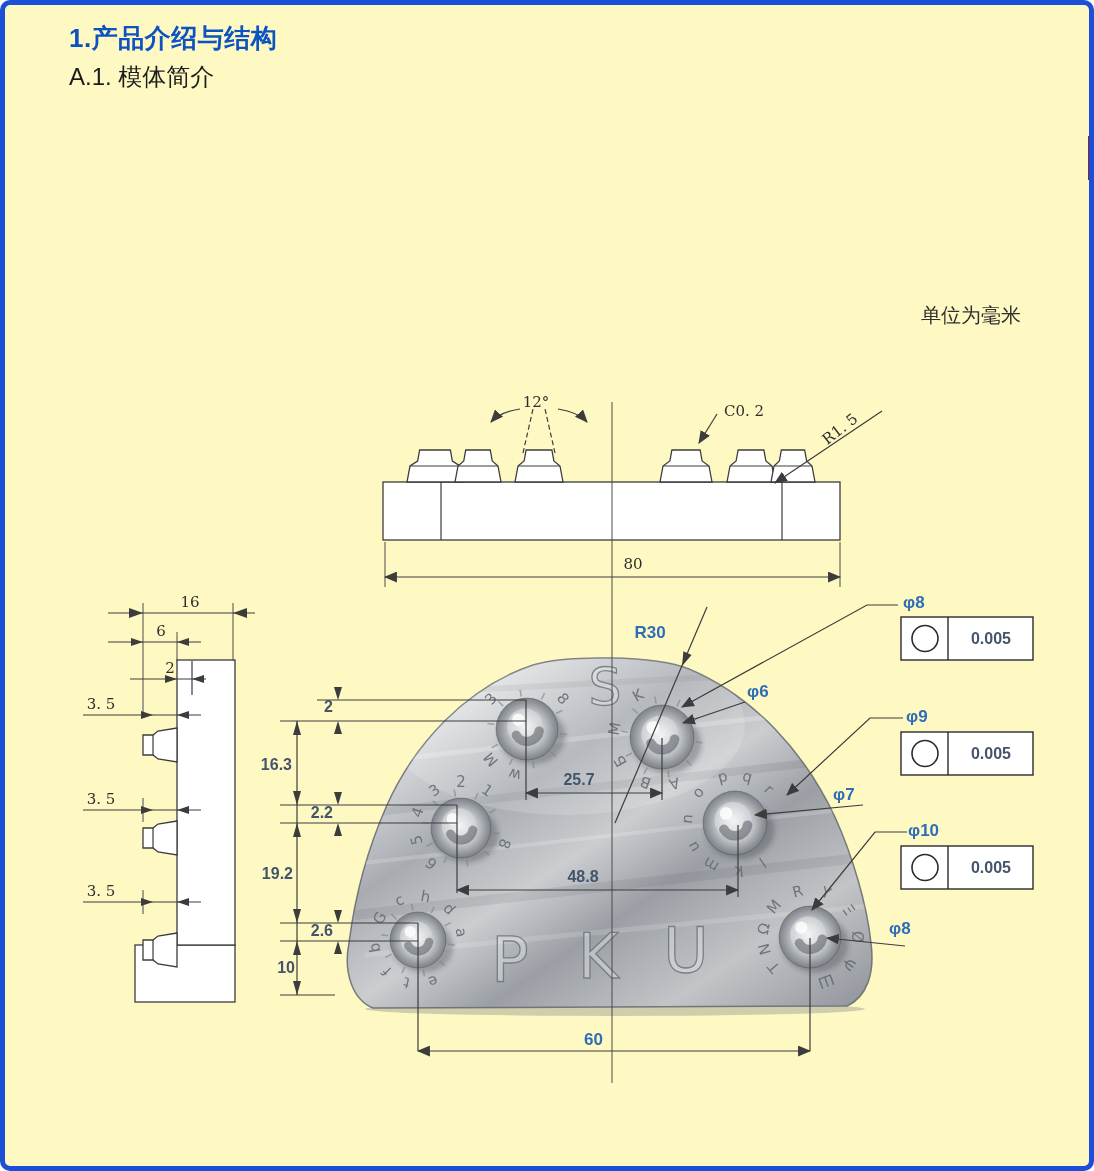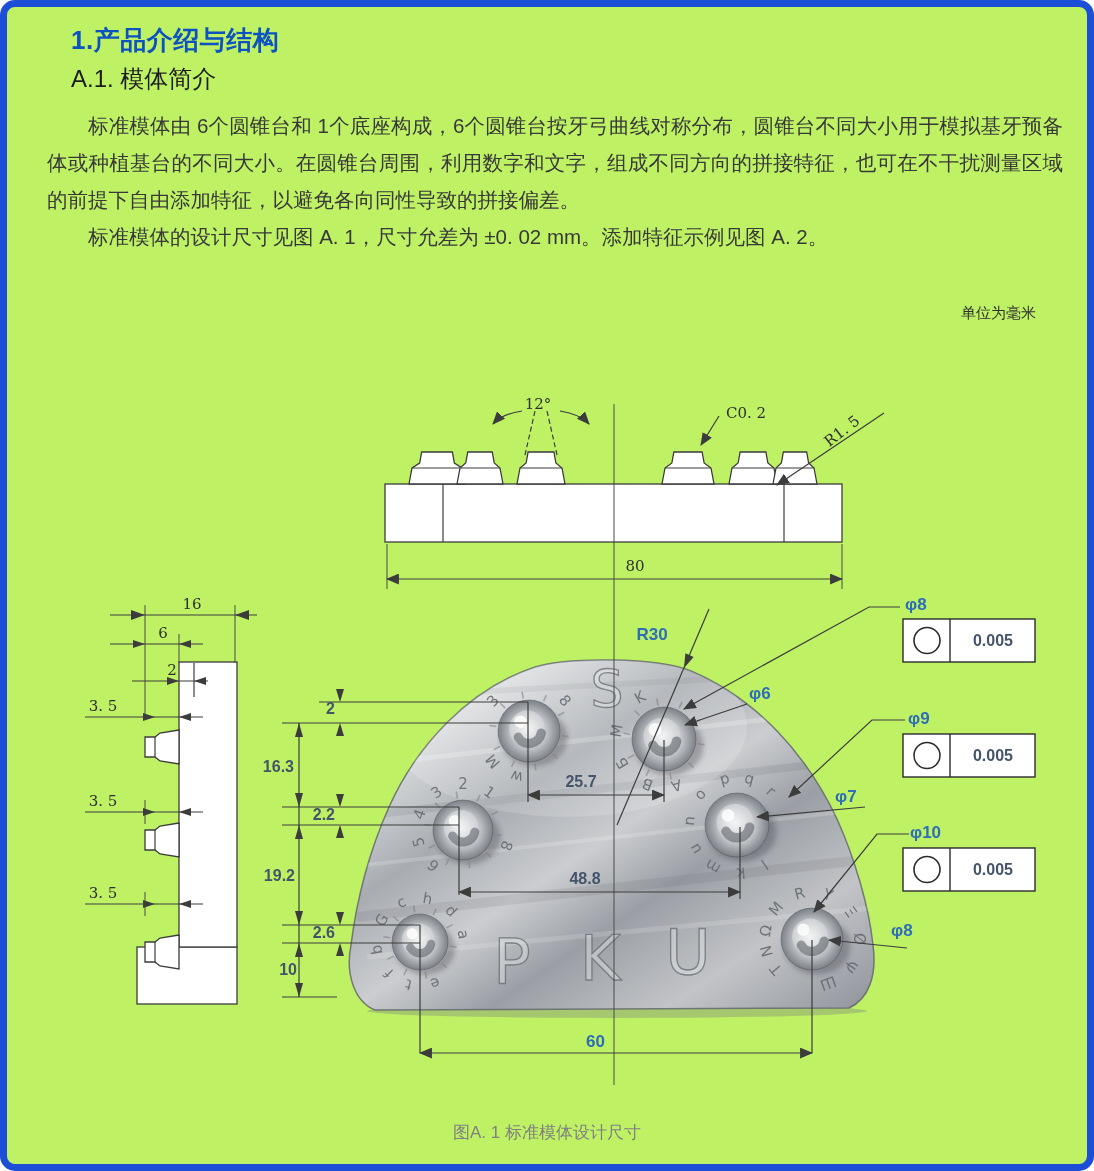--- a/index.html
+++ b/index.html
@@ -1,22 +1,22 @@
 <!DOCTYPE html>
 <html><head>
 <meta charset="utf-8">
 <style>
   html,body{margin:0;padding:0;background:#fff;}
   body{width:1094px;height:1171px;position:relative;font-family:"Liberation Sans",sans-serif;}
-  .page{position:absolute;inset:0;background:#bef264;border:7px solid #1d4ed8;border-radius:15px;box-sizing:border-box;overflow:hidden;}
+  .page{position:absolute;inset:0;background:#fef9c3;border:5px solid #1d4ed8;border-radius:10px;box-sizing:border-box;overflow:hidden;}
   .h1{position:absolute;left:64px;top:16px;font-size:26px;font-weight:bold;color:#0d52c1;letter-spacing:.5px;}
   .h2{position:absolute;left:64px;top:56px;font-size:24px;font-weight:normal;color:#1c1c1c;}
   .bodytext{position:absolute;left:40px;top:100px;width:1016px;color:#383838;font-size:20.5px;line-height:37px;text-align:justify;}
   .bodytext p{margin:0;text-indent:2em;}
-  .units{position:absolute;right:51px;top:297px;font-size:15px;color:#2f2f2f;margin-left:28px;}
+  .units{position:absolute;right:68px;top:297px;font-size:20px;color:#2f2f2f;margin-left:28px;}
   .caption{position:absolute;left:0;top:1114px;width:100%;text-align:center;font-size:17px;color:#808080;}
   .edge-mark{position:absolute;left:1083px;top:131px;width:3px;height:44px;background:#7e2a2a;}
   svg{position:absolute;left:0;top:375px;}
   svg text{font-family:"Liberation Sans",sans-serif;}
   .cad{font-family:"DejaVu Serif",serif;font-size:15px;fill:#2e2e2e;}
   .dimslate{font-size:16px;font-weight:bold;fill:#44546A;}
   .dimblue{font-size:17px;font-weight:bold;fill:#2e6db8;}
   .tol{font-size:16px;font-weight:bold;fill:#44546A;}
   .ln{stroke:#3c3c3c;stroke-width:1.2;fill:none;}
   .thin{stroke:#4a4a4a;stroke-width:1;fill:none;}
@@ -24,24 +24,20 @@
   .tri{fill:#3c3c3c;stroke:none;}
 </style>
 </head>
 <body>
 
 <div class="page">
 
   <div class="h1">1.产品介绍与结构</div>
   <div class="h2">A.1. 模体简介</div>
 
-  <div class="bodytext">
-    <p>标准模体由 6个圆锥台和 1个底座构成，6个圆锥台按牙弓曲线对称分布，圆锥台不同大小用于模拟基牙预备体或种植基台的不同大小。在圆锥台周围，利用数字和文字，组成不同方向的拼接特征，也可在不干扰测量区域的前提下自由添加特征，以避免各向同性导致的拼接偏差。</p>
-    <p>标准模体的设计尺寸见图 A. 1，尺寸允差为 ±0. 02 mm。添加特征示例见图 A. 2。</p>
-  </div>
 
   <div class="units">单位为毫米</div>
 
   <div class="edge-mark"></div>
 
   <svg id="fig" width="1094" height="730" viewBox="0 375 1094 730">
     <defs>
       <marker id="arr" viewBox="0 0 12 10" refX="11" refY="5" markerWidth="13" markerHeight="11" orient="auto-start-reverse" markerUnits="userSpaceOnUse">
         <path d="M0,0 L12,5 L0,10 z" fill="#3c3c3c"></path>
       </marker>
@@ -382,14 +378,13 @@
       </g>
       <g>
         <rect x="896" y="841" width="132" height="43" fill="#fff" stroke="#2b2b2b" stroke-width="1.4"></rect>
         <line x1="943" y1="841" x2="943" y2="884" stroke="#2b2b2b" stroke-width="1.4"></line>
         <circle cx="920" cy="862.5" r="13" fill="none" stroke="#2b2b2b" stroke-width="1.6"></circle>
         <text class="tol" x="986" y="868" text-anchor="middle">0.005</text>
       </g>
     </g>
   </svg>
 
-  <div class="caption">图A. 1 标准模体设计尺寸</div>
 </div>
 
 </body></html>

